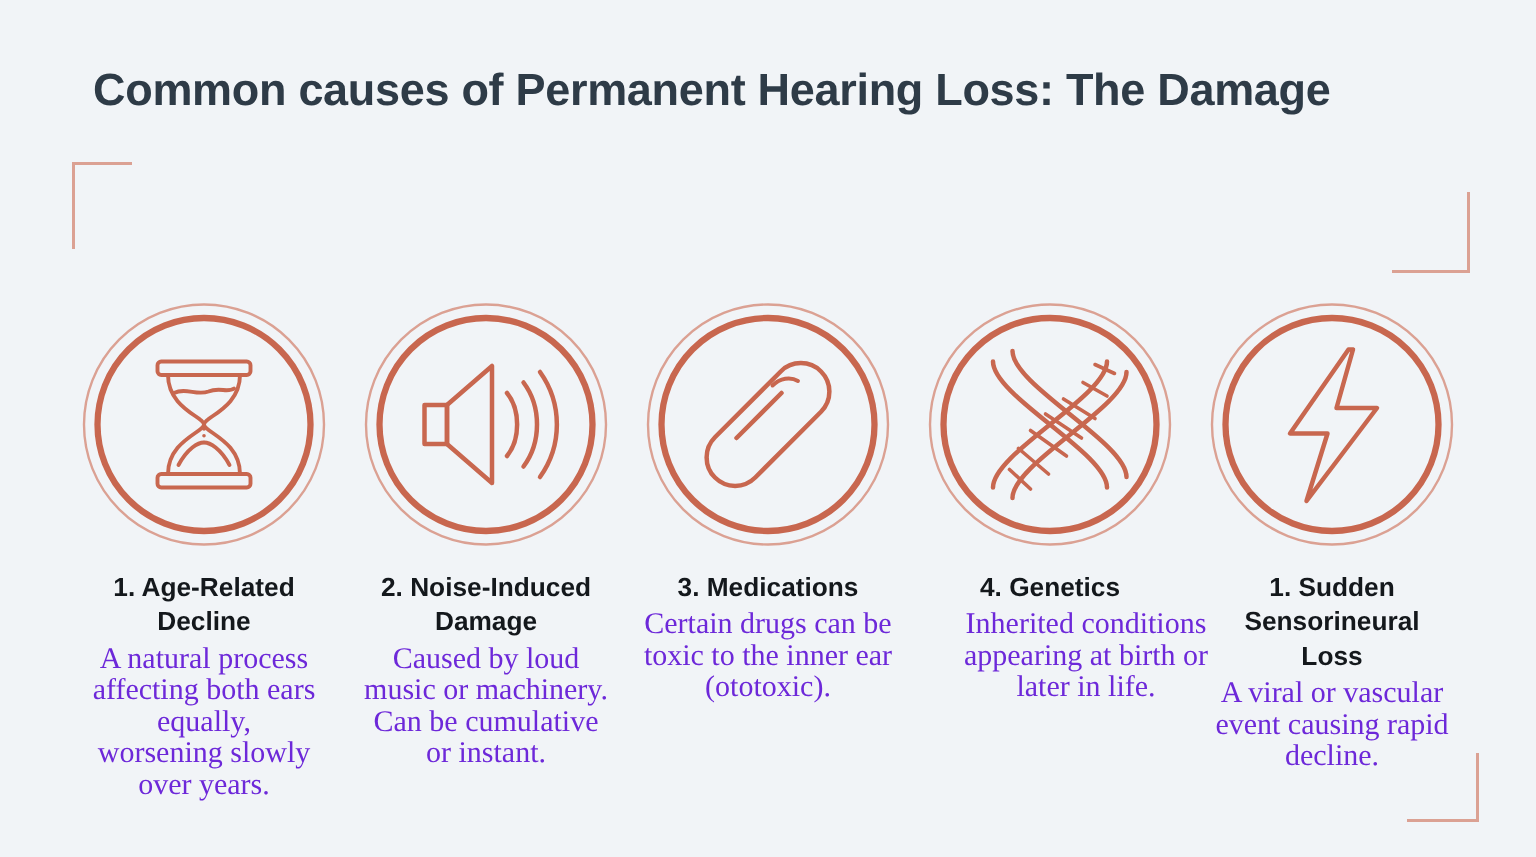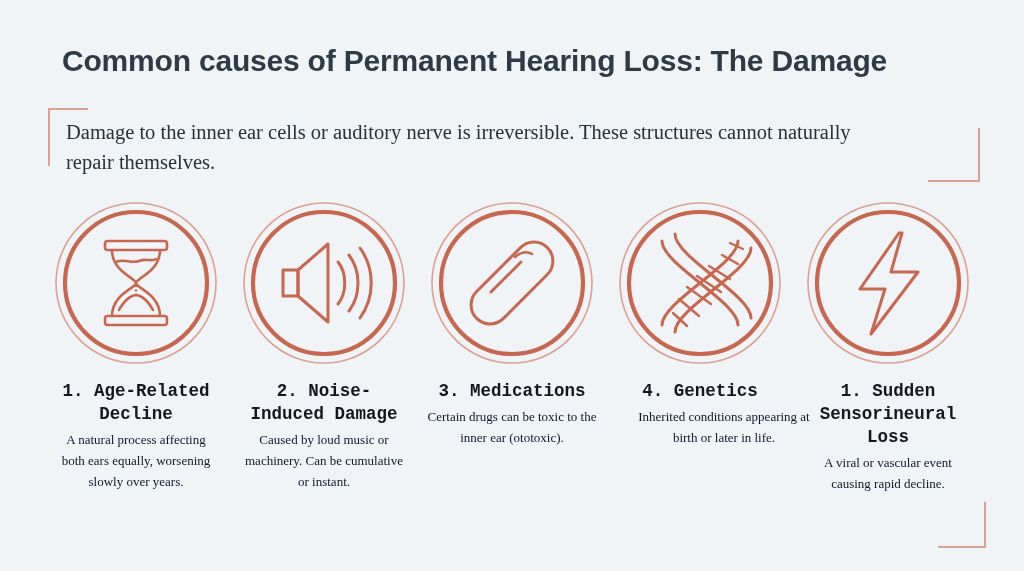--- a/index.html
+++ b/index.html
@@ -93,34 +93,34 @@
     position: relative;
     display: block;
   }
   .icon-wrap svg {
     display: block;
     width: 166px;
     height: 166px;
   }
   .card-title {
     margin-top: 14px;
-    font-family: Liberation Mono, monospace;
+    font-family: Liberation Sans, sans-serif;
     font-weight: bold;
     font-size: 17.5px;
     line-height: 23px;
     color: #14181c;
     text-align: center;
     width: 178px;
   }
   .card-desc {
     margin-top: 3px;
     font-family: "Liberation Serif", serif;
-    font-size: 13px;
+    font-size: 20px;
     line-height: 21px;
-    color: #0f172a;
+    color: #6d28d9;
     text-align: center;
     width: 168px;
   }
   
   .card-0 .card-desc { width: 150px; }
   .card-1 .card-desc { width: 166px; }
   .card-2 .card-desc { width: 178px; }
   .card-3 .card-desc { width: 172px; margin-left: 48px; }
   .card-4 .card-desc { width: 160px; }
   .card-0 .card-title { width: 152px; }
@@ -140,21 +140,20 @@
   </div>
   <div class="bracket bracket-tr">
     <span class="v"></span>
       <span class="h"></span>
   </div>
   <div class="bracket bracket-br">
     <span class="v"></span>
       <span class="h"></span>
   </div>
 
-  <div class="subtitle">Damage to the inner ear cells or auditory nerve is irreversible. These structures cannot naturally repair themselves.</div>
 
   <div class="cards">
 
     <div class="card card-0">
       <div class="icon-wrap">
         <svg viewBox="0 0 166 166" xmlns="http://www.w3.org/2000/svg">
           <circle cx="83" cy="83" r="80" fill="none" stroke="#dba193" stroke-width="1.6"></circle>
           <circle cx="83" cy="83" r="71" fill="none" stroke="#c8674f" stroke-width="4.2"></circle>
           <g fill="none" stroke="#c8674f" stroke-width="2.6" stroke-linecap="round" stroke-linejoin="round">
             <rect x="52" y="41" width="62" height="9" rx="2.5"></rect>

